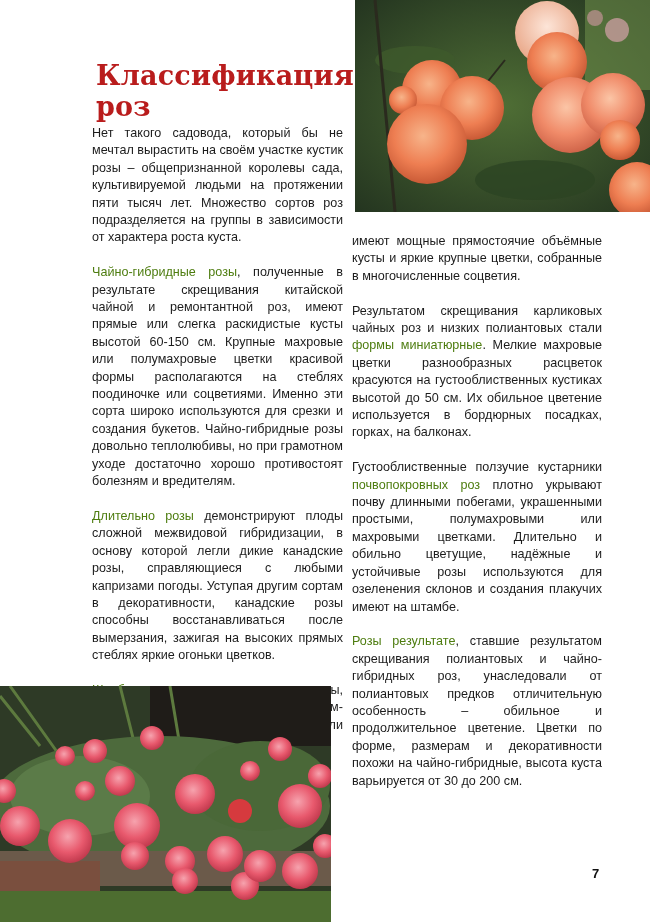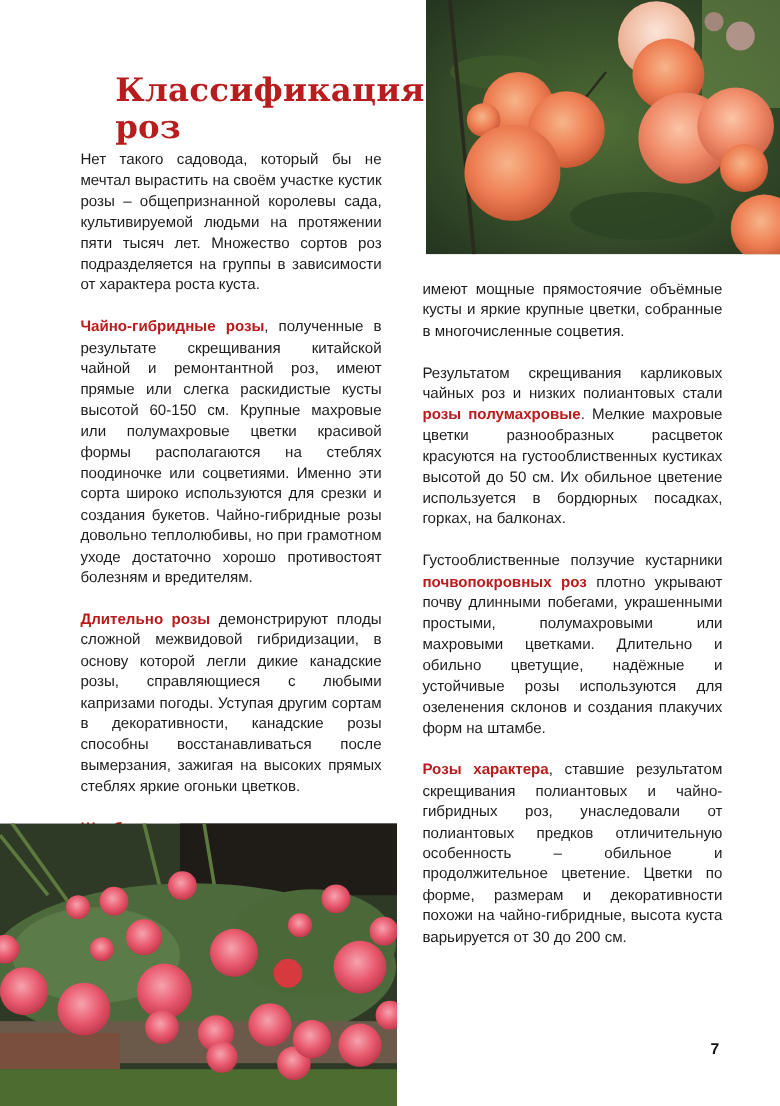--- a/index.html
+++ b/index.html
@@ -13,24 +13,24 @@
     #photo-top { left: 355px; top: 0; width: 295px; height: 212px; }
     #photo-bottom { left: 0; top: 686px; width: 331px; height: 236px; }
 
     h1.title {
       position: absolute; left: 80px; top: 44px; margin: 16px;
       font-family: "DejaVu Serif", "Liberation Serif", serif;
       font-weight: bold; font-size: 27px; line-height: 31px; letter-spacing: 0.2px;
       color: #b91c1c; width: 260px;
     }
     .col { position: absolute; font-size: 12.6px; line-height: 17.4px; text-align: justify; }
-    #col-left { left: 67px; top: 125px; width: 251px; }
+    #col-left { left: 92px; top: 125px; width: 251px; }
     #col-right { left: 352px; top: 233px; width: 250px; }
     .col p { margin: 0 0 17.4px 0; hyphens: manual; }
-    .col b { font-weight: bold; color: #b91c1c; }
+    .col b { font-weight: normal; color: #4d7c0f; }
     .page-number {
       position: absolute; left: 592px; top: 866px; font-weight: bold; font-size: 13px; color: #111;
     }
   </style>
 </head>
 <body>
 
 <div class="photo" id="photo-top">
   <svg viewBox="0 0 295 212" preserveAspectRatio="none">
     <defs>
@@ -78,23 +78,23 @@
 
 <div class="col" id="col-left">
   <p>Нет такого садовода, который бы не мечтал вырастить на своём участке кустик розы – общепризнанной королевы сада, культивируемой людьми на протяжении пяти тысяч лет. Множество сортов роз подразделяется на группы в зависимости от характера роста куста.</p>
   <p><b>Чайно-гибридные розы</b><span>, полученные в результате скрещивания китайской чайной и ремонтантной роз, имеют прямые или слегка раскидистые кусты высотой 60-150 см. Крупные махровые или полумахровые цветки красивой формы располагаются на стеблях поодиночке или соцветиями. Именно эти сорта широко используются для срезки и создания букетов. Чайно-гибридные розы довольно теплолюбивы, но при грамотном уходе достаточно хорошо противостоят болезням и вредителям.</span></p>
   <p><b>Длительно розы</b><span> демонстрируют плоды сложной межвидовой гибридизации, в основу которой легли дикие канадские розы, справляющиеся с любыми капризами погоды. Уступая другим сортам в декоративности, канадские розы способны восстанавливаться после вымерзания, зажигая на высоких прямых стеблях яркие огоньки цветков.</span></p>
   <p><b>Шрабы</b><span> – полуплетистые розы, промежуточные формы между клайм­берами и чайно-гибридными или флорибундами,</span></p>
 </div>
 
 <div class="col" id="col-right">
   <p>имеют мощные прямостоячие объёмные кусты и яркие крупные цветки, собранные в многочисленные соцветия.</p>
-  <p><span>Результатом скрещивания карликовых чайных роз и низких полиантовых стали </span><b>розы полумахровые</b><span>. Мелкие махровые цветки разнообразных расцветок красуются на густооблиственных кустиках высотой до 50 см. Их обильное цветение используется в бордюрных посадках, горках, на балконах.</span></p>
-  <p><span>Густооблиственные ползучие кустарники </span><b>почвопокровных роз</b><span> плотно укрывают почву длинными побегами, украшенными простыми, полумахровыми или махровыми цветками. Длительно и обильно цветущие, надёжные и устойчивые розы используются для озеленения склонов и создания плакучих форм на штамбе.</span></p>
-  <p><b>Розы характера</b><span>, ставшие результатом скрещивания полиантовых и чайно-гибридных роз, унаследовали от полиантовых предков отличительную особенность – обильное и продолжительное цветение. Цветки по форме, размерам и декоративности похожи на чайно-гибридные, высота куста варьируется от 30 до 200 см.</span></p>
+  <p><span>Результатом скрещивания карликовых чайных роз и низких полиантовых стали </span><b>формы миниатюрные</b><span>. Мелкие махровые цветки разнообразных расцветок красуются на густооблиственных кустиках высотой до 50 см. Их обильное цветение используется в бордюрных посадках, горках, на балконах.</span></p>
+  <p><span>Густооблиственные ползучие кустарники </span><b>почвопокровных роз</b><span> плотно укрывают почву длинными побегами, украшенными простыми, полумахровыми или махровыми цветками. Длительно и обильно цветущие, надёжные и устойчивые розы используются для озеленения склонов и создания плакучих имеют на штамбе.</span></p>
+  <p><b>Розы результате</b><span>, ставшие результатом скрещивания полиантовых и чайно-гибридных роз, унаследовали от полиантовых предков отличительную особенность – обильное и продолжительное цветение. Цветки по форме, размерам и декоративности похожи на чайно-гибридные, высота куста варьируется от 30 до 200 см.</span></p>
 </div>
 
 <div class="photo" id="photo-bottom">
   <svg viewBox="0 0 331 236" preserveAspectRatio="none">
     <defs>
       <radialGradient id="pink" cx="45%" cy="40%" r="60%">
         <stop offset="0%" stop-color="#f6a3ae"></stop>
         <stop offset="60%" stop-color="#e8596d"></stop>
         <stop offset="100%" stop-color="#c23a4e"></stop>
       </radialGradient>

